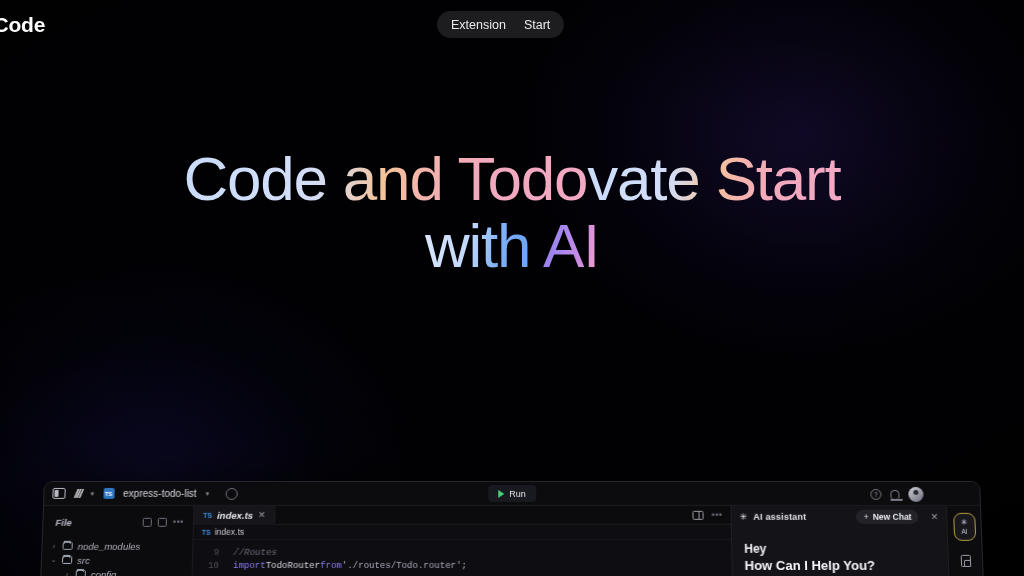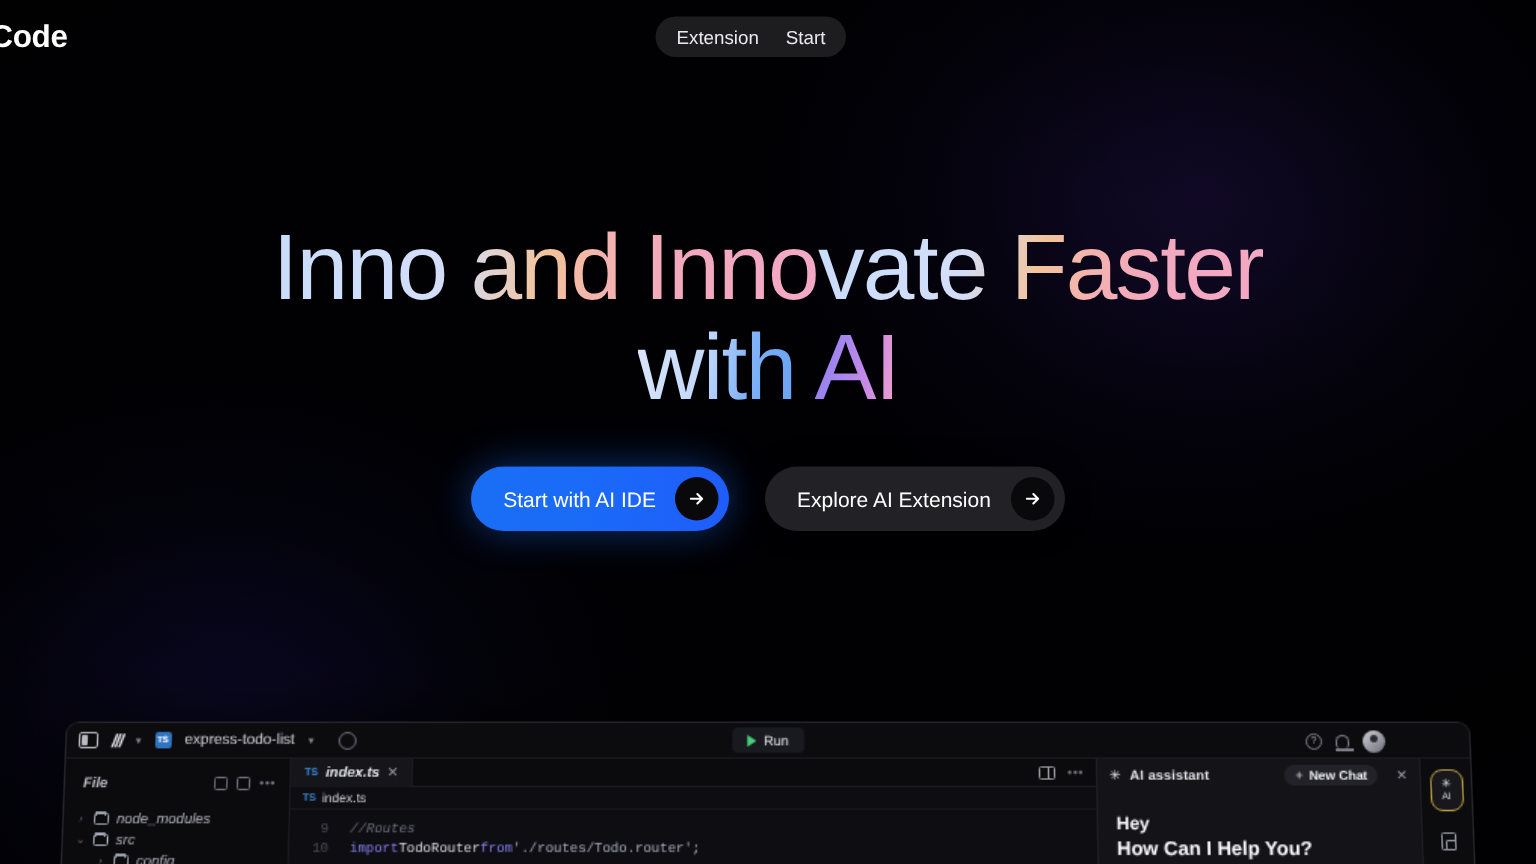--- a/index.html
+++ b/index.html
@@ -327,46 +327,28 @@
     <div class="brand">sCode</div>
     <nav class="nav-pill">
       <a href="#">Extension</a>
       <a href="#">Start</a>
     </nav>
   </div>
 
   <div class="hero">
     <h1 class="headline">
       <span class="hl-l1">
-        <span class="g1">Inno and Inno</span><span class="g1">vate Faster</span>
+        <span class="g1">Code and Todo</span><span class="g1">vate Start</span>
       </span>
       <span class="hl-l2">
         <span class="g2">with </span><span class="g3">AI</span>
       </span>
     </h1>
   </div>
 
-  <div class="cta-row">
-    <button class="btn btn-primary">
-      <span>Start with AI IDE</span>
-      <span class="btn-arrow">
-        <svg width="13" height="13" viewBox="0 0 13 13" fill="none">
-          <path d="M2.6 6.5h7.2M6.9 3.4l3.2 3.1-3.2 3.1" stroke="#fff" stroke-width="1.4" stroke-linecap="round" stroke-linejoin="round"></path>
-        </svg>
-      </span>
-    </button>
-    <button class="btn btn-secondary">
-      <span>Explore AI Extension</span>
-      <span class="btn-arrow">
-        <svg width="13" height="13" viewBox="0 0 13 13" fill="none">
-          <path d="M2.6 6.5h7.2M6.9 3.4l3.2 3.1-3.2 3.1" stroke="#fff" stroke-width="1.4" stroke-linecap="round" stroke-linejoin="round"></path>
-        </svg>
-      </span>
-    </button>
-  </div>
 
   <div class="ide-wrap">
    <div class="ide">
 
     <div class="ide-title">
       <span class="ic">
             <span class="sq-toggle"></span>
           </span>
       <span class="mark">///</span>
       <span class="chev">▾</span>

